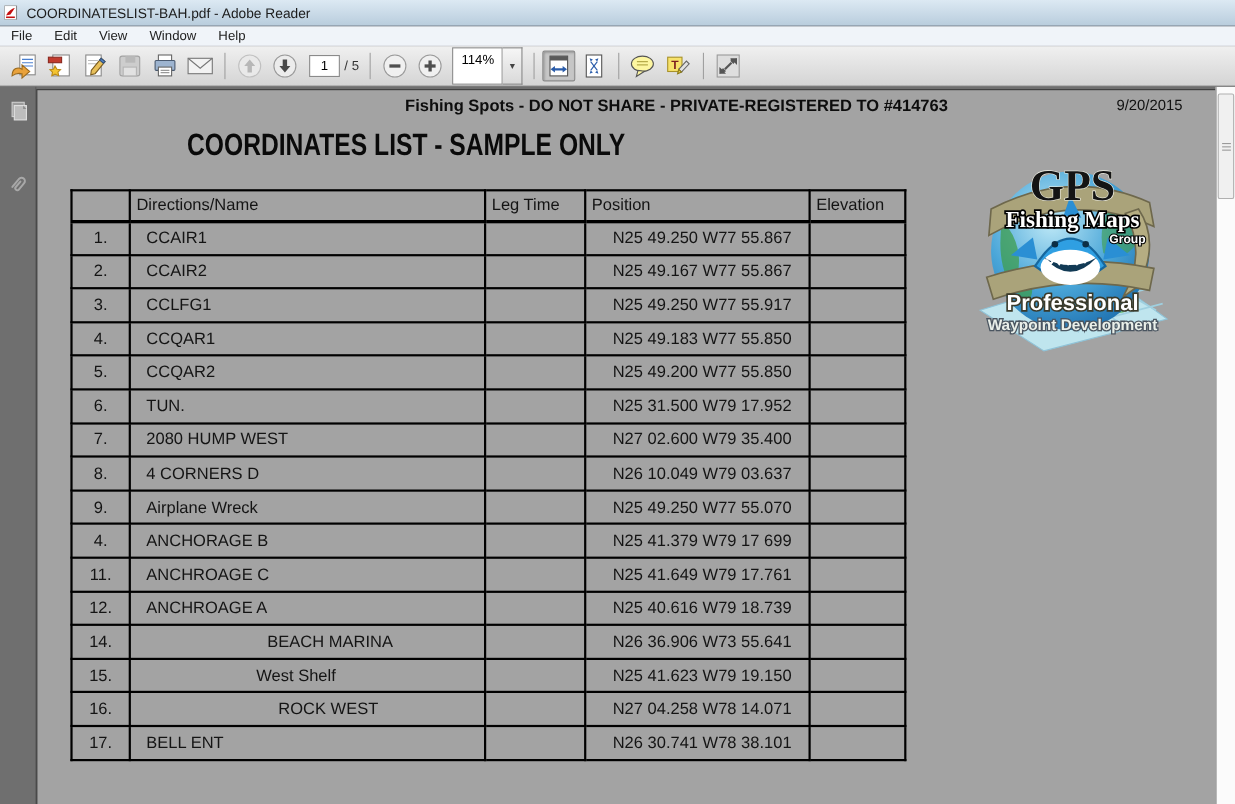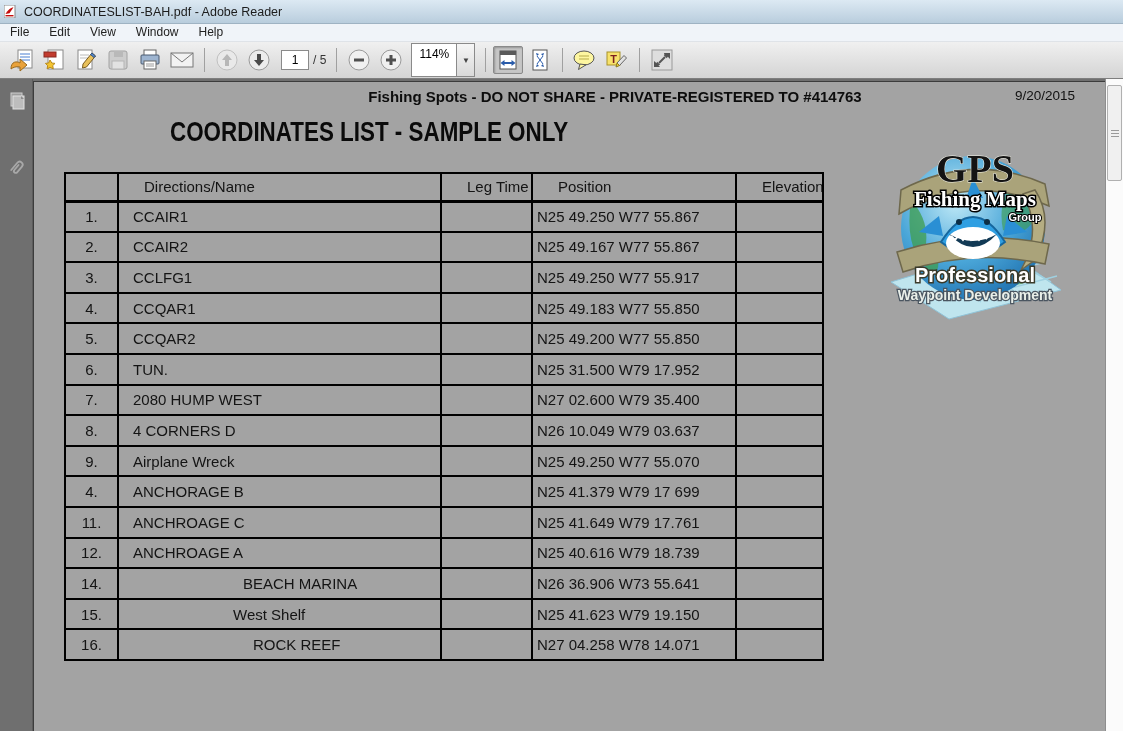--- a/index.html
+++ b/index.html
@@ -55,26 +55,26 @@
   .doc-title { position:absolute; left:136px; top:34px; font-size:28px;
     font-weight:900; color:#0a0a0a; letter-spacing:0px;
     transform:scaleX(.8); transform-origin:left center; white-space:nowrap; }
 
   table.coords { position:absolute; left:30px; top:90px; border-collapse:collapse;
     table-layout:fixed; width:758px; font-size:15px; color:#141414; }
   table.coords th, table.coords td { border:2px solid #000; overflow:hidden;
     white-space:nowrap; }
   table.coords thead tr { height:28px; }
   table.coords thead th { font-weight:normal; text-align:left;
-    padding-left:25px; border-bottom:3px solid #000; }
+    padding-left:5px; border-bottom:3px solid #000; }
   table.coords thead th:first-child { padding-left:0; }
   table.coords tbody tr { height:30.6px; }
   td.num { text-align:center; }
   td.name { padding-left:14px; }
-  td.pos  { padding-left:4px;border-radius:13px; }
+  td.pos  { padding-left:24px;border-radius:13px; }
 
   .logo { position:absolute; left:851px; top:48px; width:182px; height:190px; }
 </style>
 </head>
 <body>
 
 <div class="titlebar">
   <svg class="pdficon" viewBox="0 0 14 13">
     <rect x="0" y="0" width="11" height="13" fill="#fff" stroke="#888"></rect>
     <path d="M1.5 9 C4 4.5 6.5 3 9.5 2.2 L5.5 8.2 Z" fill="#c40f0f"></path>
@@ -364,23 +364,30 @@
           </tr>
           <tr>
             <td class="num">15.</td>
             <td class="name" style="padding-left: 114px;">West Shelf</td>
             <td class="leg"></td>
             <td class="pos">N25 41.623 W79 19.150</td>
             <td class="elev"></td>
           </tr>
           <tr>
             <td class="num">16.</td>
-            <td class="name" style="padding-left: 134px;">ROCK REEF</td>
+            <td class="name" style="padding-left: 134px;">ROCK WEST</td>
             <td class="leg"></td>
             <td class="pos">N27 04.258 W78 14.071</td>
+            <td class="elev"></td>
+          </tr>
+          <tr>
+            <td class="num">17.</td>
+            <td class="name">BELL ENT</td>
+            <td class="leg"></td>
+            <td class="pos">N26 30.741 W78 38.101</td>
             <td class="elev"></td>
           </tr>
         </tbody>
     </table>
 
     <svg class="logo" viewBox="0 0 182 190">
       <defs>
         <radialGradient id="gGlobe" cx="38%" cy="32%" r="75%">
           <stop offset="0%" stop-color="#bfe9f7"></stop>
           <stop offset="55%" stop-color="#4aa6d8"></stop>

